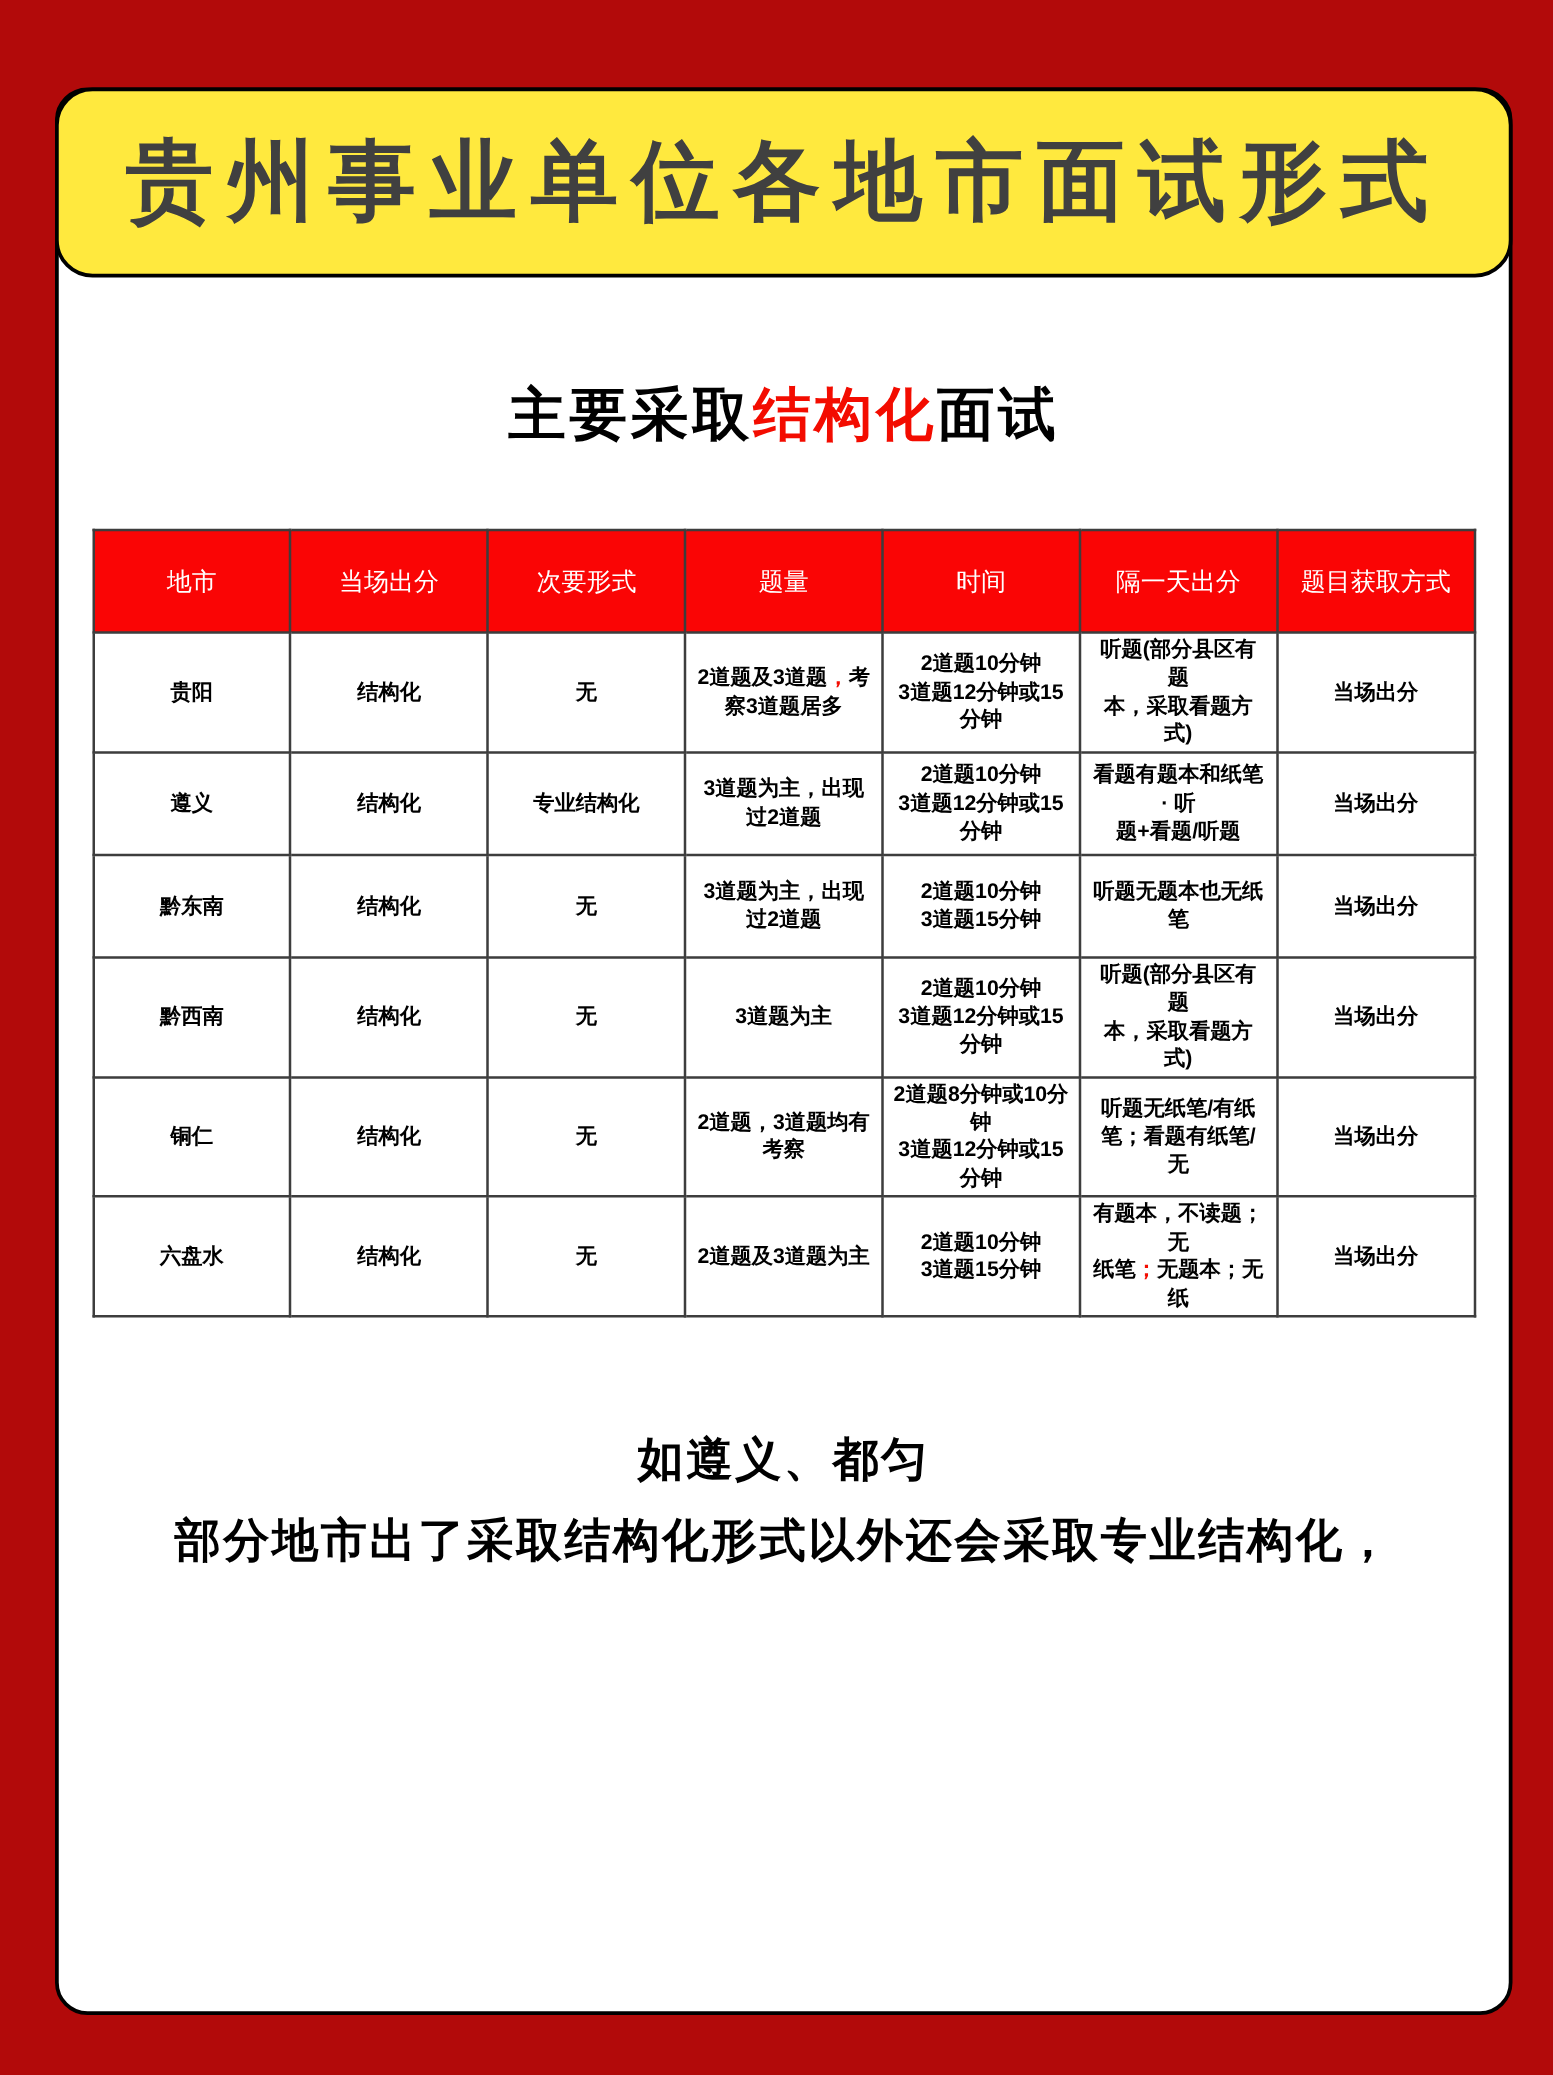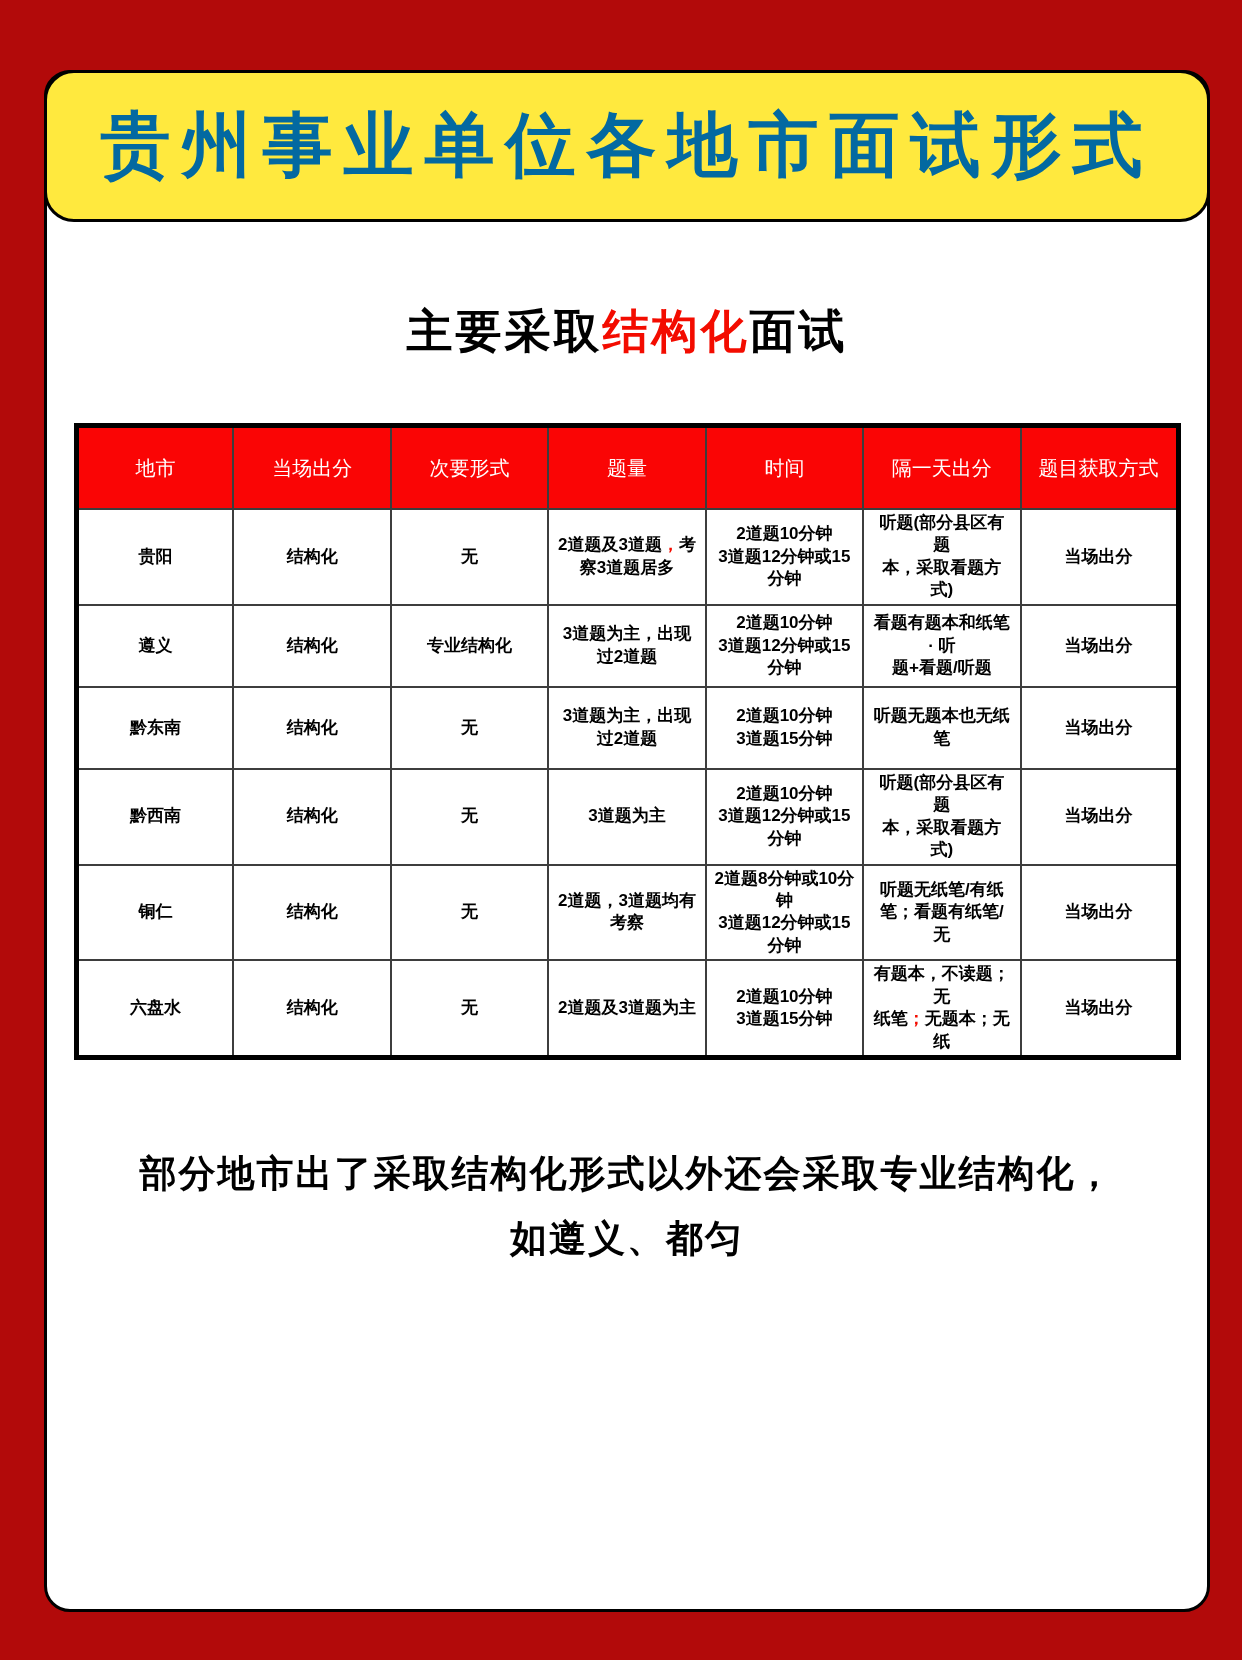--- a/index.html
+++ b/index.html
@@ -23,35 +23,35 @@
     position:absolute; left:-3px; top:-3px;
     width:1166px; height:152px;
     background:#ffe93e;
     border:3px solid #000;
     border-radius:30px;
     box-sizing:border-box;
     display:flex; align-items:center; justify-content:center;
   }
   .title-box .title-text {
     font-size:70px; font-weight:900; letter-spacing:11px;
-    white-space:nowrap; color:#0369a1;
+    white-space:nowrap; color:#404040;
   }
   .subtitle {
     padding-top:228px;
     text-align:center;
     font-size:46px; font-weight:800;
     letter-spacing:3px;
   }
   .red { color:#f30c00; }
   table.formats {
     margin:60px auto 16px auto;
     width:1107px;
     border-collapse:collapse;
     table-layout:fixed;
-    border:5px solid #000000;
+    border:2px solid #000000;
   }
   table.formats th {
     background:#fa0505;
     color:#ffffff;
     font-size:20px; font-weight:500;
     height:76px;
     border:2px solid #3d3d3d;
     padding:2px 4px;
     text-align:center; vertical-align:middle;
   }
@@ -177,17 +177,17 @@
           <td><span>有题本，不读题；
 无
 纸笔</span><span class="red">；</span><span>无题本；无
 纸</span></td>
           <td><span>当场出分</span></td>
         </tr>
       </tbody>
   </table>
 
   <div class="footer">
+    <div>如遵义、都匀</div>
     <div>部分地市出了采取结构化形式以外还会采取专业结构化，</div>
-    <div>如遵义、都匀</div>
   </div>
 
 </div>
 
 </body></html>

